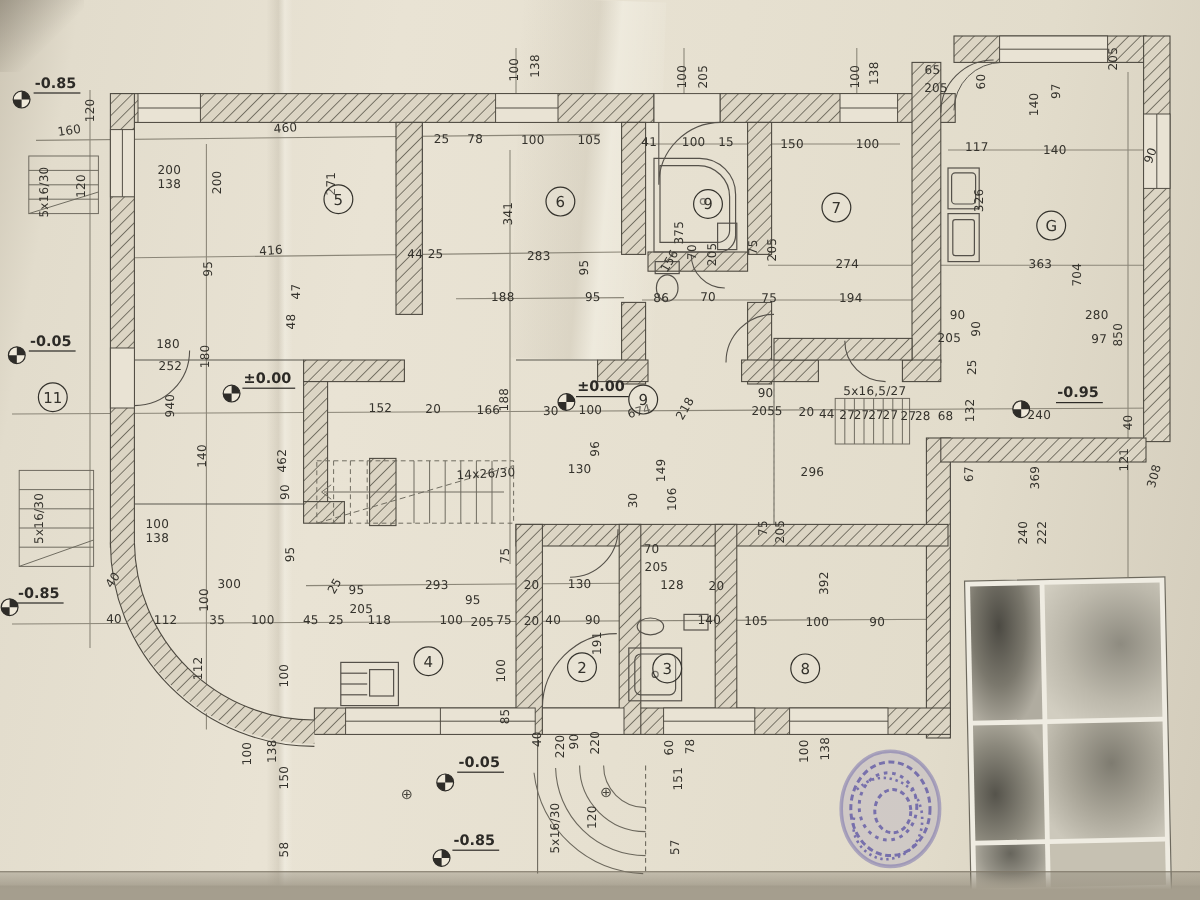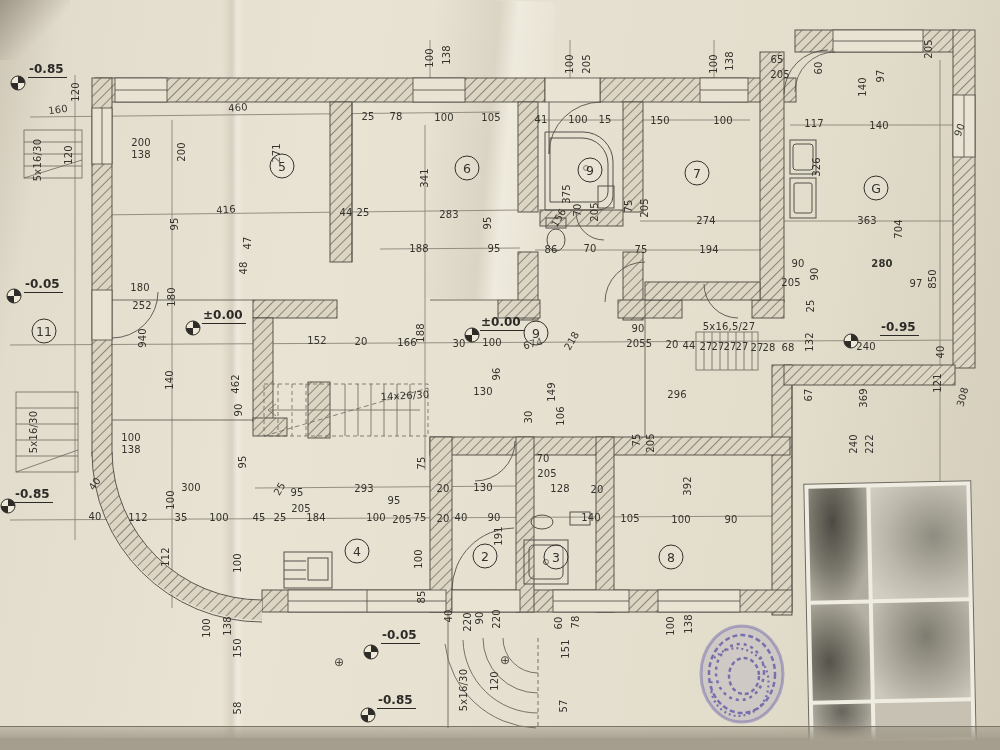--- a/index.html
+++ b/index.html
@@ -331,21 +331,21 @@
       <span class="dim" style="left: 879px; top: 126px; transform: translate(-50%, -50%) rotate(0deg);">140</span>
       <span class="dim" style="left: 960px; top: 130px; transform: translate(-50%, -50%) rotate(-70deg);">90</span>
       <span class="dim" style="left: 817px; top: 167px; transform: translate(-50%, -50%) rotate(-90deg);">326</span>
       <span class="dim" style="left: 867px; top: 221px; transform: translate(-50%, -50%) rotate(0deg);">363</span>
       <span class="dim" style="left: 899px; top: 229px; transform: translate(-50%, -50%) rotate(-90deg);">704</span>
       <span class="dim" style="left: 929px; top: 49px; transform: translate(-50%, -50%) rotate(-90deg);">205</span>
       <span class="dim" style="left: 798px; top: 264px; transform: translate(-50%, -50%) rotate(0deg);">90</span>
       <span class="dim" style="left: 791px; top: 283px; transform: translate(-50%, -50%) rotate(0deg);">205</span>
       <span class="dim" style="left: 815px; top: 274px; transform: translate(-50%, -50%) rotate(-90deg);">90</span>
       <span class="dim" style="left: 811px; top: 306px; transform: translate(-50%, -50%) rotate(-90deg);">25</span>
-      <span class="dim" style="left: 882px; top: 264px; transform: translate(-50%, -50%) rotate(0deg); font-weight: bold;">280</span>
+      <span class="dim" style="left: 914px; top: 264px; transform: translate(-50%, -50%) rotate(0deg);">280</span>
       <span class="dim" style="left: 916px; top: 284px; transform: translate(-50%, -50%) rotate(0deg);">97</span>
       <span class="dim" style="left: 933px; top: 279px; transform: translate(-50%, -50%) rotate(-90deg);">850</span>
       <span class="dim" style="left: 810px; top: 342px; transform: translate(-50%, -50%) rotate(-90deg);">132</span>
       <span class="dim" style="left: 788px; top: 348px; transform: translate(-50%, -50%) rotate(0deg);">68</span>
       <span class="dim" style="left: 757px; top: 348px; transform: translate(-50%, -50%) rotate(0deg);">27</span>
       <span class="dim" style="left: 769px; top: 348px; transform: translate(-50%, -50%) rotate(0deg);">28</span>
       <span class="dim" style="left: 866px; top: 347px; transform: translate(-50%, -50%) rotate(0deg);">240</span>
       <span class="dim" style="left: 938px; top: 383px; transform: translate(-50%, -50%) rotate(-90deg);">121</span>
       <span class="dim" style="left: 941px; top: 352px; transform: translate(-50%, -50%) rotate(-90deg);">40</span>
       <span class="dim" style="left: 809px; top: 395px; transform: translate(-50%, -50%) rotate(-90deg);">67</span>
@@ -377,21 +377,21 @@
       <span class="dim" style="left: 677px; top: 395px; transform: translate(-50%, -50%) rotate(0deg);">296</span>
       <span class="dim" style="left: 552px; top: 392px; transform: translate(-50%, -50%) rotate(-90deg);">149</span>
       <span class="dim" style="left: 561px; top: 416px; transform: translate(-50%, -50%) rotate(-90deg);">106</span>
       <span class="dim" style="left: 529px; top: 417px; transform: translate(-50%, -50%) rotate(-90deg);">30</span>
       <span class="dim" style="left: 637px; top: 440px; transform: translate(-50%, -50%) rotate(-90deg);">75</span>
       <span class="dim" style="left: 651px; top: 443px; transform: translate(-50%, -50%) rotate(-90deg);">205</span>
       <span class="dim" style="left: 297px; top: 493px; transform: translate(-50%, -50%) rotate(0deg);">95</span>
       <span class="dim" style="left: 301px; top: 509px; transform: translate(-50%, -50%) rotate(0deg);">205</span>
       <span class="dim" style="left: 364px; top: 489px; transform: translate(-50%, -50%) rotate(0deg);">293</span>
       <span class="dim" style="left: 394px; top: 501px; transform: translate(-50%, -50%) rotate(0deg);">95</span>
-      <span class="dim" style="left: 316px; top: 518px; transform: translate(-50%, -50%) rotate(0deg);">184</span>
+      <span class="dim" style="left: 316px; top: 518px; transform: translate(-50%, -50%) rotate(0deg);">118</span>
       <span class="dim" style="left: 376px; top: 518px; transform: translate(-50%, -50%) rotate(0deg);">100</span>
       <span class="dim" style="left: 402px; top: 520px; transform: translate(-50%, -50%) rotate(0deg);">205</span>
       <span class="dim" style="left: 420px; top: 518px; transform: translate(-50%, -50%) rotate(0deg);">75</span>
       <span class="dim" style="left: 443px; top: 519px; transform: translate(-50%, -50%) rotate(0deg);">20</span>
       <span class="dim" style="left: 461px; top: 518px; transform: translate(-50%, -50%) rotate(0deg);">40</span>
       <span class="dim" style="left: 494px; top: 518px; transform: translate(-50%, -50%) rotate(0deg);">90</span>
       <span class="dim" style="left: 280px; top: 489px; transform: translate(-50%, -50%) rotate(-60deg);">25</span>
       <span class="dim" style="left: 443px; top: 489px; transform: translate(-50%, -50%) rotate(0deg);">20</span>
       <span class="dim" style="left: 483px; top: 488px; transform: translate(-50%, -50%) rotate(0deg);">130</span>
       <span class="dim" style="left: 422px; top: 463px; transform: translate(-50%, -50%) rotate(-90deg);">75</span>

